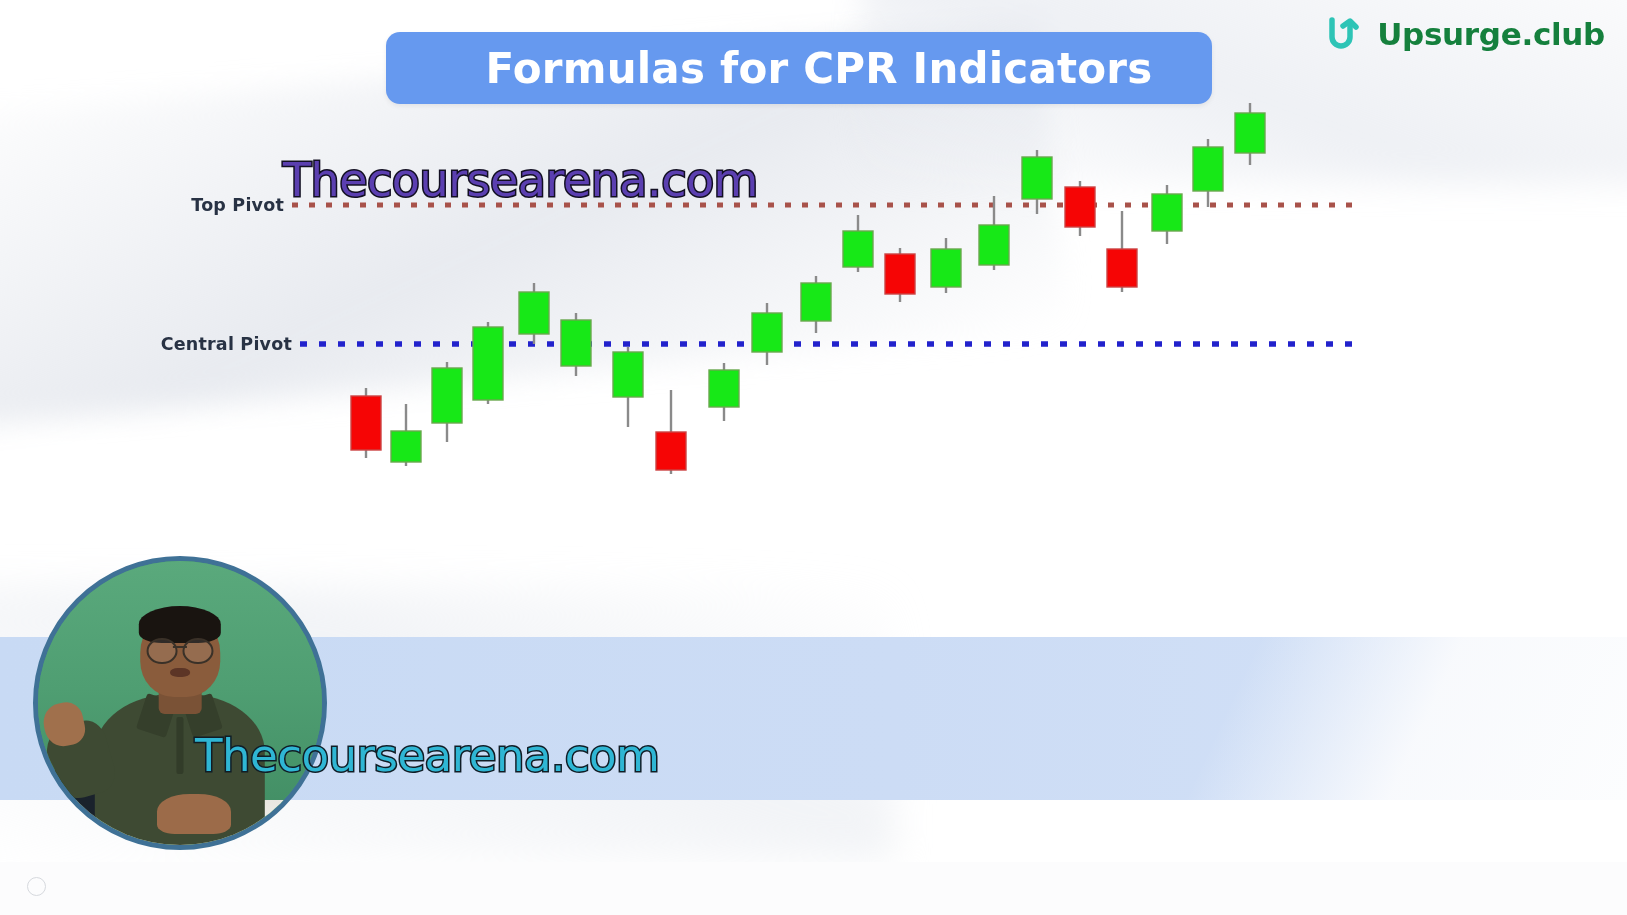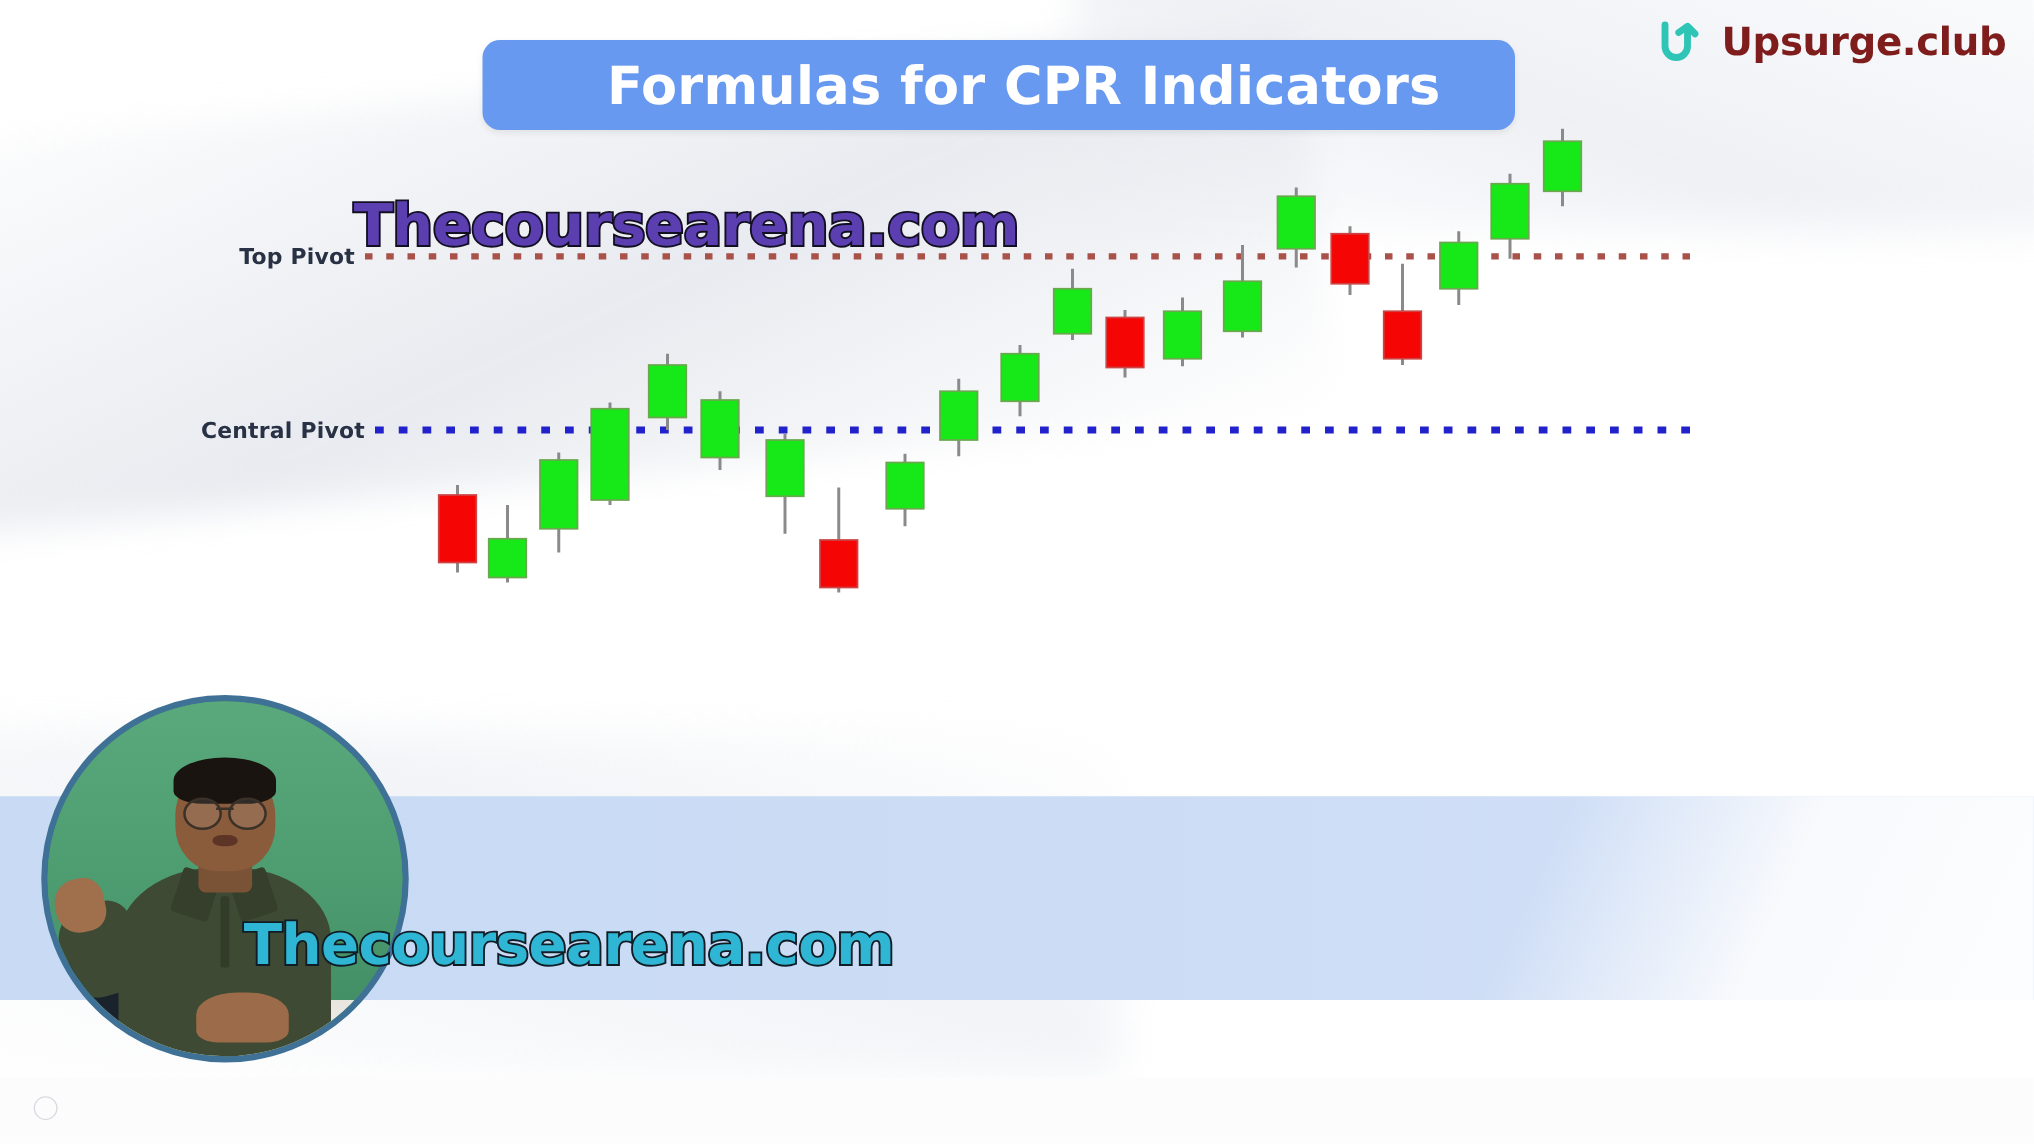--- a/index.html
+++ b/index.html
@@ -17,39 +17,39 @@
   #bg-wash .w2{position:absolute;right:-8%;top:-6%;width:55%;height:26%;
     background:linear-gradient(200deg,rgba(255,255,255,0) 0%,rgba(231,234,240,.7) 60%,rgba(255,255,255,0) 100%);
     filter:blur(16px);}
   #bg-wash .w3{position:absolute;left:-5%;bottom:6%;width:60%;height:30%;
     background:linear-gradient(20deg,rgba(255,255,255,0) 0%,rgba(233,236,241,.6) 60%,rgba(255,255,255,0) 100%);
     filter:blur(18px);}
 
   
   #brand{position:absolute;right:22px;top:14px;display:flex;align-items:center;gap:12px;z-index:40;}
   #brand .mark{width:40px;height:40px;display:block;}
-  #brand .wordmark{font-size:31px;font-weight:700;color:#7f1d1d;letter-spacing:-.3px;
+  #brand .wordmark{font-size:31px;font-weight:700;color:#15803d;letter-spacing:-.3px;
     font-family:"DejaVu Sans", sans-serif;}
 
   
   #title-banner{position:absolute;left:386px;top:32px;width:786px;height:72px;
     background:#6699ef;border-radius:14px;display:flex;align-items:center;justify-content:center;z-index:30;
     box-shadow:0 2px 5px rgba(0,0,0,.07);padding-left:40px;}
   #title-banner .txt{color:#ffffff;font-size:42px;font-weight:700;letter-spacing:.2px;
     font-family:"DejaVu Sans", sans-serif;white-space:nowrap;}
 
   
   #chart{position:absolute;left:0;top:0;width:1317px;height:560px;z-index:10;}
   #chart svg{display:block;width:1627px;height:560px;}
 
   .pivot-label{font-family:"DejaVu Sans", sans-serif;font-size:17.5px;font-weight:700;
     fill:#283244;letter-spacing:.2px;}
 
   
-  .wm{position:absolute;font-weight:700;white-space:nowrap;pointer-events:none;
+  .wm{position:absolute;font-weight:400;white-space:nowrap;pointer-events:none;
       font-family:"DejaVu Sans", sans-serif;text-align:right;}
   #wm-top{left:283px;top:153px;z-index:35;font-size:46px;color:#5b3fb0;
     -webkit-text-stroke:3px #120f22;paint-order:stroke fill;letter-spacing:-.5px;}
   #wm-bottom{left:195px;top:729px;z-index:60;font-size:45px;color:#2fb6d4;
     -webkit-text-stroke:3px #101d26;paint-order:stroke fill;letter-spacing:-.5px;}
 
   
   #formula-band{position:absolute;left:0;top:637px;width:1627px;height:163px;z-index:20;
     background:
       linear-gradient(115deg, rgba(199,217,243,0) 0%, rgba(199,217,243,0) 74%, rgba(250,251,253,.95) 86%, rgba(252,253,254,1) 100%),

